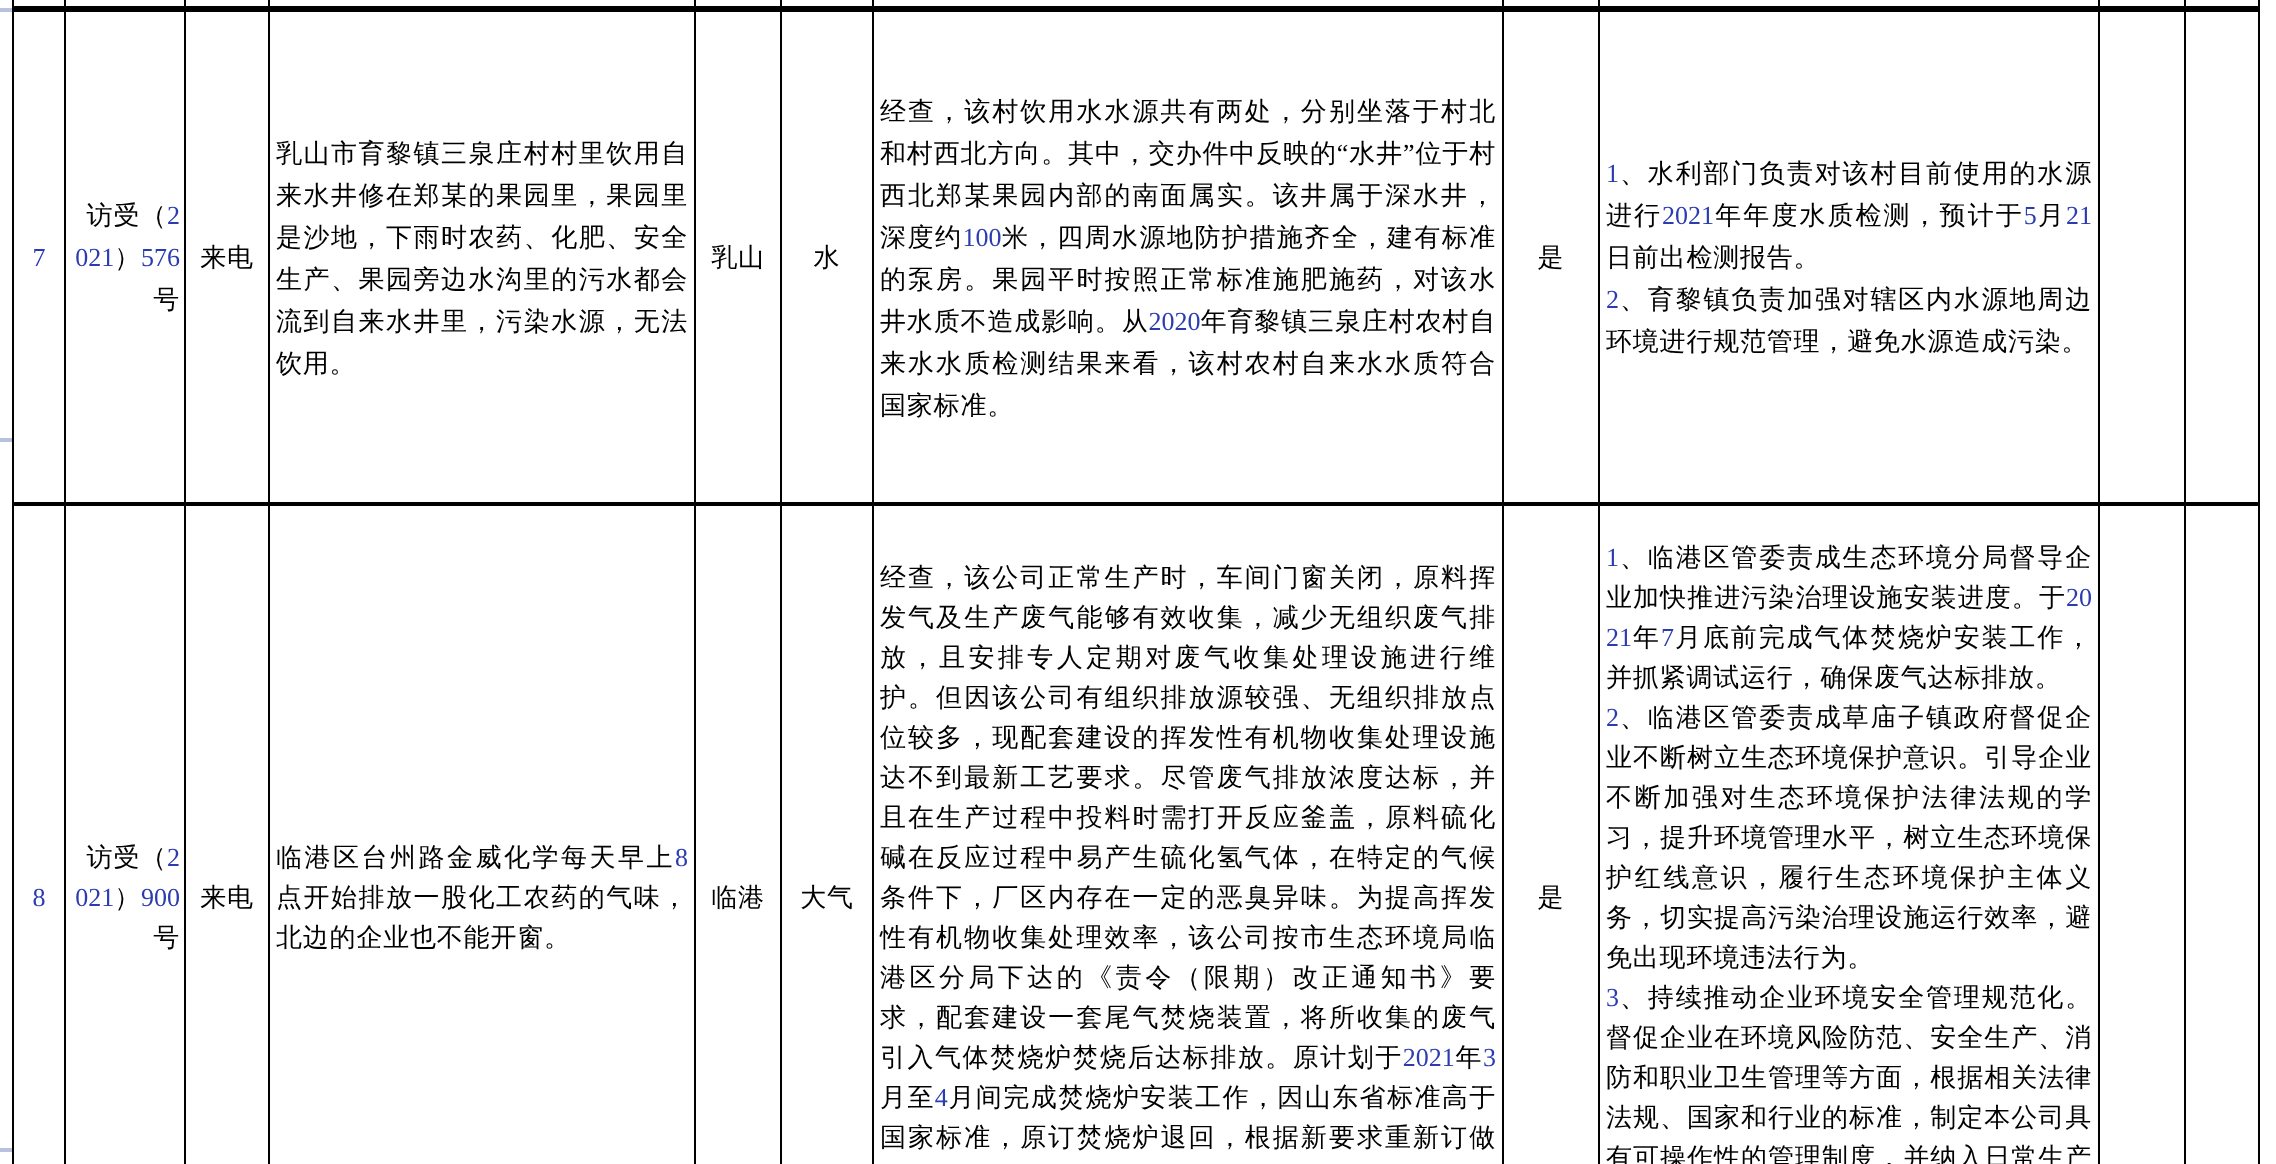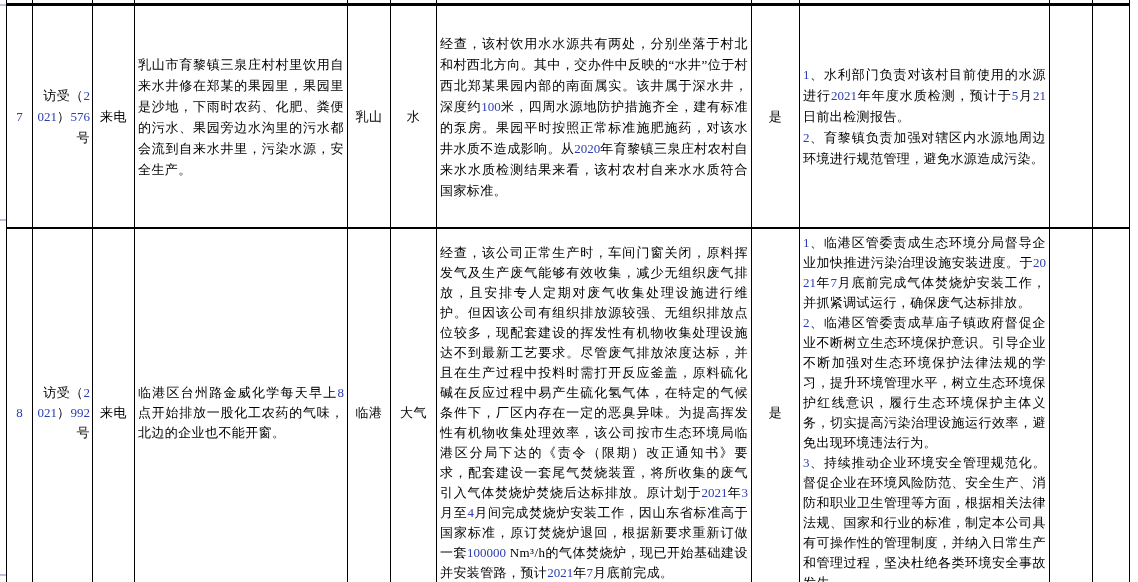--- a/index.html
+++ b/index.html
@@ -11,21 +11,21 @@
     font-family:"Liberation Serif","DejaVu Serif",serif;
     color:#000;
   }
   table.doc{
     position:absolute;left:6px;top:0;
     border-collapse:collapse;table-layout:fixed;
   }
   td{
     border:1.5px solid #000;
     vertical-align:middle;
-    padding:4px 3px;
+    padding:16px 3px;
     font-size:13px;
     line-height:20px;
     letter-spacing:0.4px;
     overflow:hidden;
     word-break:break-all;
   }
   tr.row-top td{border-top:none;height:3px;padding:0;}
   tr.row7 td{border-top:3px solid #000;height:213px;line-height:21px;}
   tr.row8 td{border-top:2px solid #000;height:352px;}
   .c{text-align:center;}
@@ -70,34 +70,34 @@
       <td></td>
       <td></td>
       <td></td>
       <td></td>
     </tr>
 
     <tr class="row7">
       <td class="c"><span class="num">7</span></td>
       <td class="casecell">访受（<span class="num">2021</span>）<span class="num">576</span>号</td>
       <td class="c">来电</td>
-      <td class="just">乳山市育黎镇三泉庄村村里饮用自来水井修在郑某的果园里，果园里是沙地，下雨时农药、化肥、粪便的污水、果园旁边水沟里的污水都会流到自来水井里，污染水源，安全生产。</td>
+      <td class="just">乳山市育黎镇三泉庄村村里饮用自来水井修在郑某的果园里，果园里是沙地，下雨时农药、化肥、安全生产、果园旁边水沟里的污水都会流到自来水井里，污染水源，无法饮用。</td>
       <td class="c">乳山</td>
       <td class="c">水</td>
       <td class="just">经查，该村饮用水水源共有两处，分别坐落于村北和村西北方向。其中，交办件中反映的“水井”位于村西北郑某果园内部的南面属实。该井属于深水井，深度约<span class="num">100</span>米，四周水源地防护措施齐全，建有标准的泵房。果园平时按照正常标准施肥施药，对该水井水质不造成影响。从<span class="num">2020</span>年育黎镇三泉庄村农村自来水水质检测结果来看，该村农村自来水水质符合国家标准。</td>
       <td class="c">是</td>
       <td class="just pre"><span class="num">1</span>、水利部门负责对该村目前使用的水源进行<span class="num">2021</span>年年度水质检测，预计于<span class="num">5</span>月<span class="num">21</span>日前出检测报告。
 <span class="num">2</span>、育黎镇负责加强对辖区内水源地周边环境进行规范管理，避免水源造成污染。</td>
       <td></td>
       <td></td>
     </tr>
 
     <tr class="row8">
       <td class="c"><span class="num">8</span></td>
-      <td class="casecell">访受（<span class="num">2021</span>）<span class="num">992</span>号</td>
+      <td class="casecell">访受（<span class="num">2021</span>）<span class="num">900</span>号</td>
       <td class="c">来电</td>
       <td class="just">临港区台州路金威化学每天早上<span class="num">8</span>点开始排放一股化工农药的气味，北边的企业也不能开窗。</td>
       <td class="c">临港</td>
       <td class="c">大气</td>
       <td class="just">经查，该公司正常生产时，车间门窗关闭，原料挥发气及生产废气能够有效收集，减少无组织废气排放，且安排专人定期对废气收集处理设施进行维护。但因该公司有组织排放源较强、无组织排放点位较多，现配套建设的挥发性有机物收集处理设施达不到最新工艺要求。尽管废气排放浓度达标，并且在生产过程中投料时需打开反应釜盖，原料硫化碱在反应过程中易产生硫化氢气体，在特定的气候条件下，厂区内存在一定的恶臭异味。为提高挥发性有机物收集处理效率，该公司按市生态环境局临港区分局下达的《责令（限期）改正通知书》要求，配套建设一套尾气焚烧装置，将所收集的废气引入气体焚烧炉焚烧后达标排放。原计划于<span class="num">2021</span>年<span class="num">3</span>月至<span class="num">4</span>月间完成焚烧炉安装工作，因山东省标准高于国家标准，原订焚烧炉退回，根据新要求重新订做一套<span class="num">100000</span> Nm³/h的气体焚烧炉，现已开始基础建设并安装管路，预计<span class="num">2021</span>年<span class="num">7</span>月底前完成。</td>
       <td class="c">是</td>
       <td class="just pre"><span class="num">1</span>、临港区管委责成生态环境分局督导企业加快推进污染治理设施安装进度。于<span class="num">2021</span>年<span class="num">7</span>月底前完成气体焚烧炉安装工作，并抓紧调试运行，确保废气达标排放。
 <span class="num">2</span>、临港区管委责成草庙子镇政府督促企业不断树立生态环境保护意识。引导企业不断加强对生态环境保护法律法规的学习，提升环境管理水平，树立生态环境保护红线意识，履行生态环境保护主体义务，切实提高污染治理设施运行效率，避免出现环境违法行为。
 <span class="num">3</span>、持续推动企业环境安全管理规范化。督促企业在环境风险防范、安全生产、消防和职业卫生管理等方面，根据相关法律法规、国家和行业的标准，制定本公司具有可操作性的管理制度，并纳入日常生产和管理过程，坚决杜绝各类环境安全事故发生。</td>
       <td></td>

